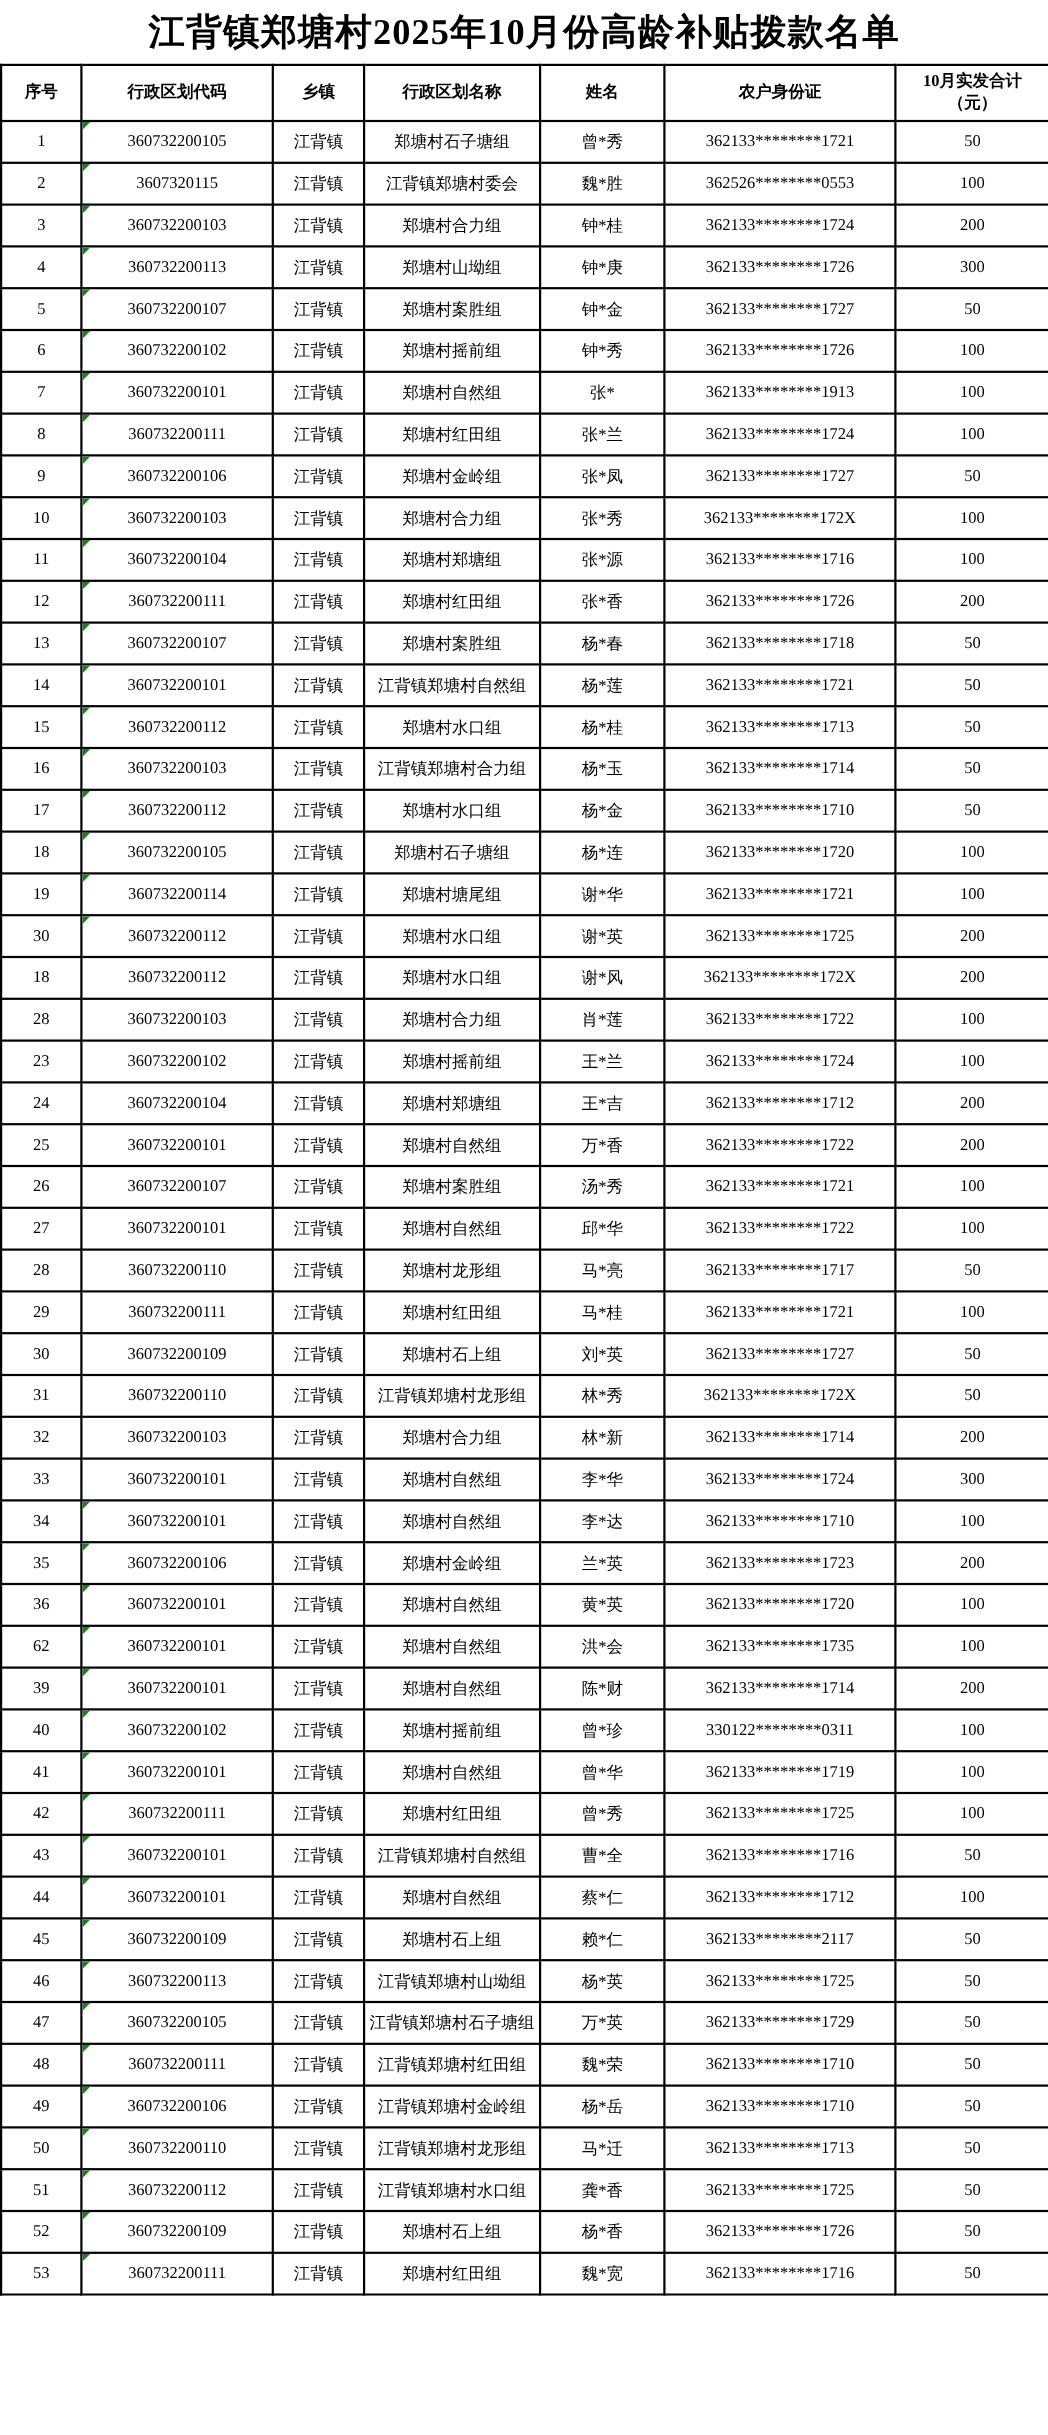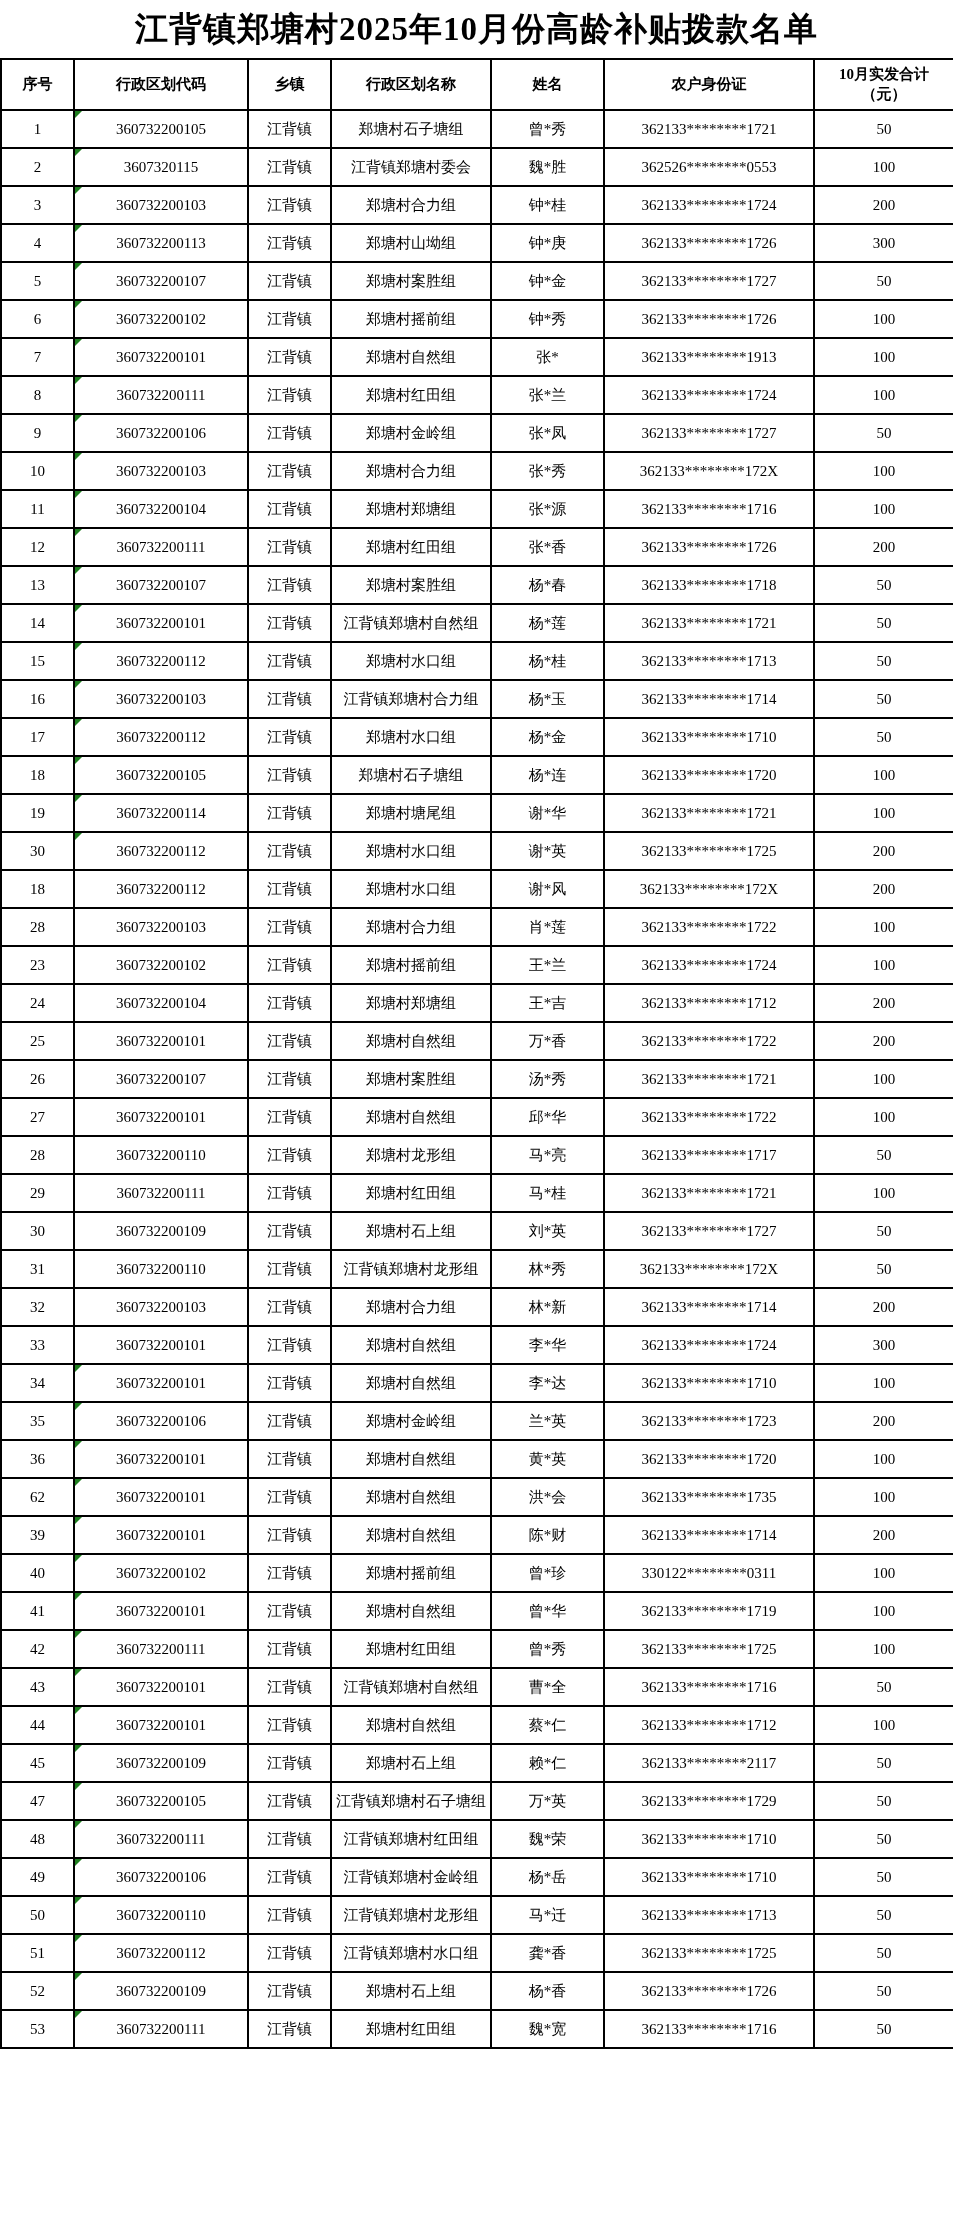--- a/index.html
+++ b/index.html
@@ -489,20 +489,29 @@
         <tr>
           <td><span class="cell-text">45</span></td>
           <td><span class="marker"></span><span class="cell-text">360732200109</span></td>
           <td><span class="cell-text">江背镇</span></td>
           <td><span class="cell-text">郑塘村石上组</span></td>
           <td><span class="cell-text">赖*仁</span></td>
           <td><span class="cell-text">362133********2117</span></td>
           <td><span class="cell-text">50</span></td>
         </tr>
         <tr>
+          <td><span class="cell-text">46</span></td>
+          <td><span class="marker"></span><span class="cell-text">360732200113</span></td>
+          <td><span class="cell-text">江背镇</span></td>
+          <td><span class="cell-text">江背镇郑塘村山坳组</span></td>
+          <td><span class="cell-text">杨*英</span></td>
+          <td><span class="cell-text">362133********1725</span></td>
+          <td><span class="cell-text">50</span></td>
+        </tr>
+        <tr>
           <td><span class="cell-text">47</span></td>
           <td><span class="marker"></span><span class="cell-text">360732200105</span></td>
           <td><span class="cell-text">江背镇</span></td>
           <td><span class="cell-text">江背镇郑塘村石子塘组</span></td>
           <td><span class="cell-text">万*英</span></td>
           <td><span class="cell-text">362133********1729</span></td>
           <td><span class="cell-text">50</span></td>
         </tr>
         <tr>
           <td><span class="cell-text">48</span></td>

